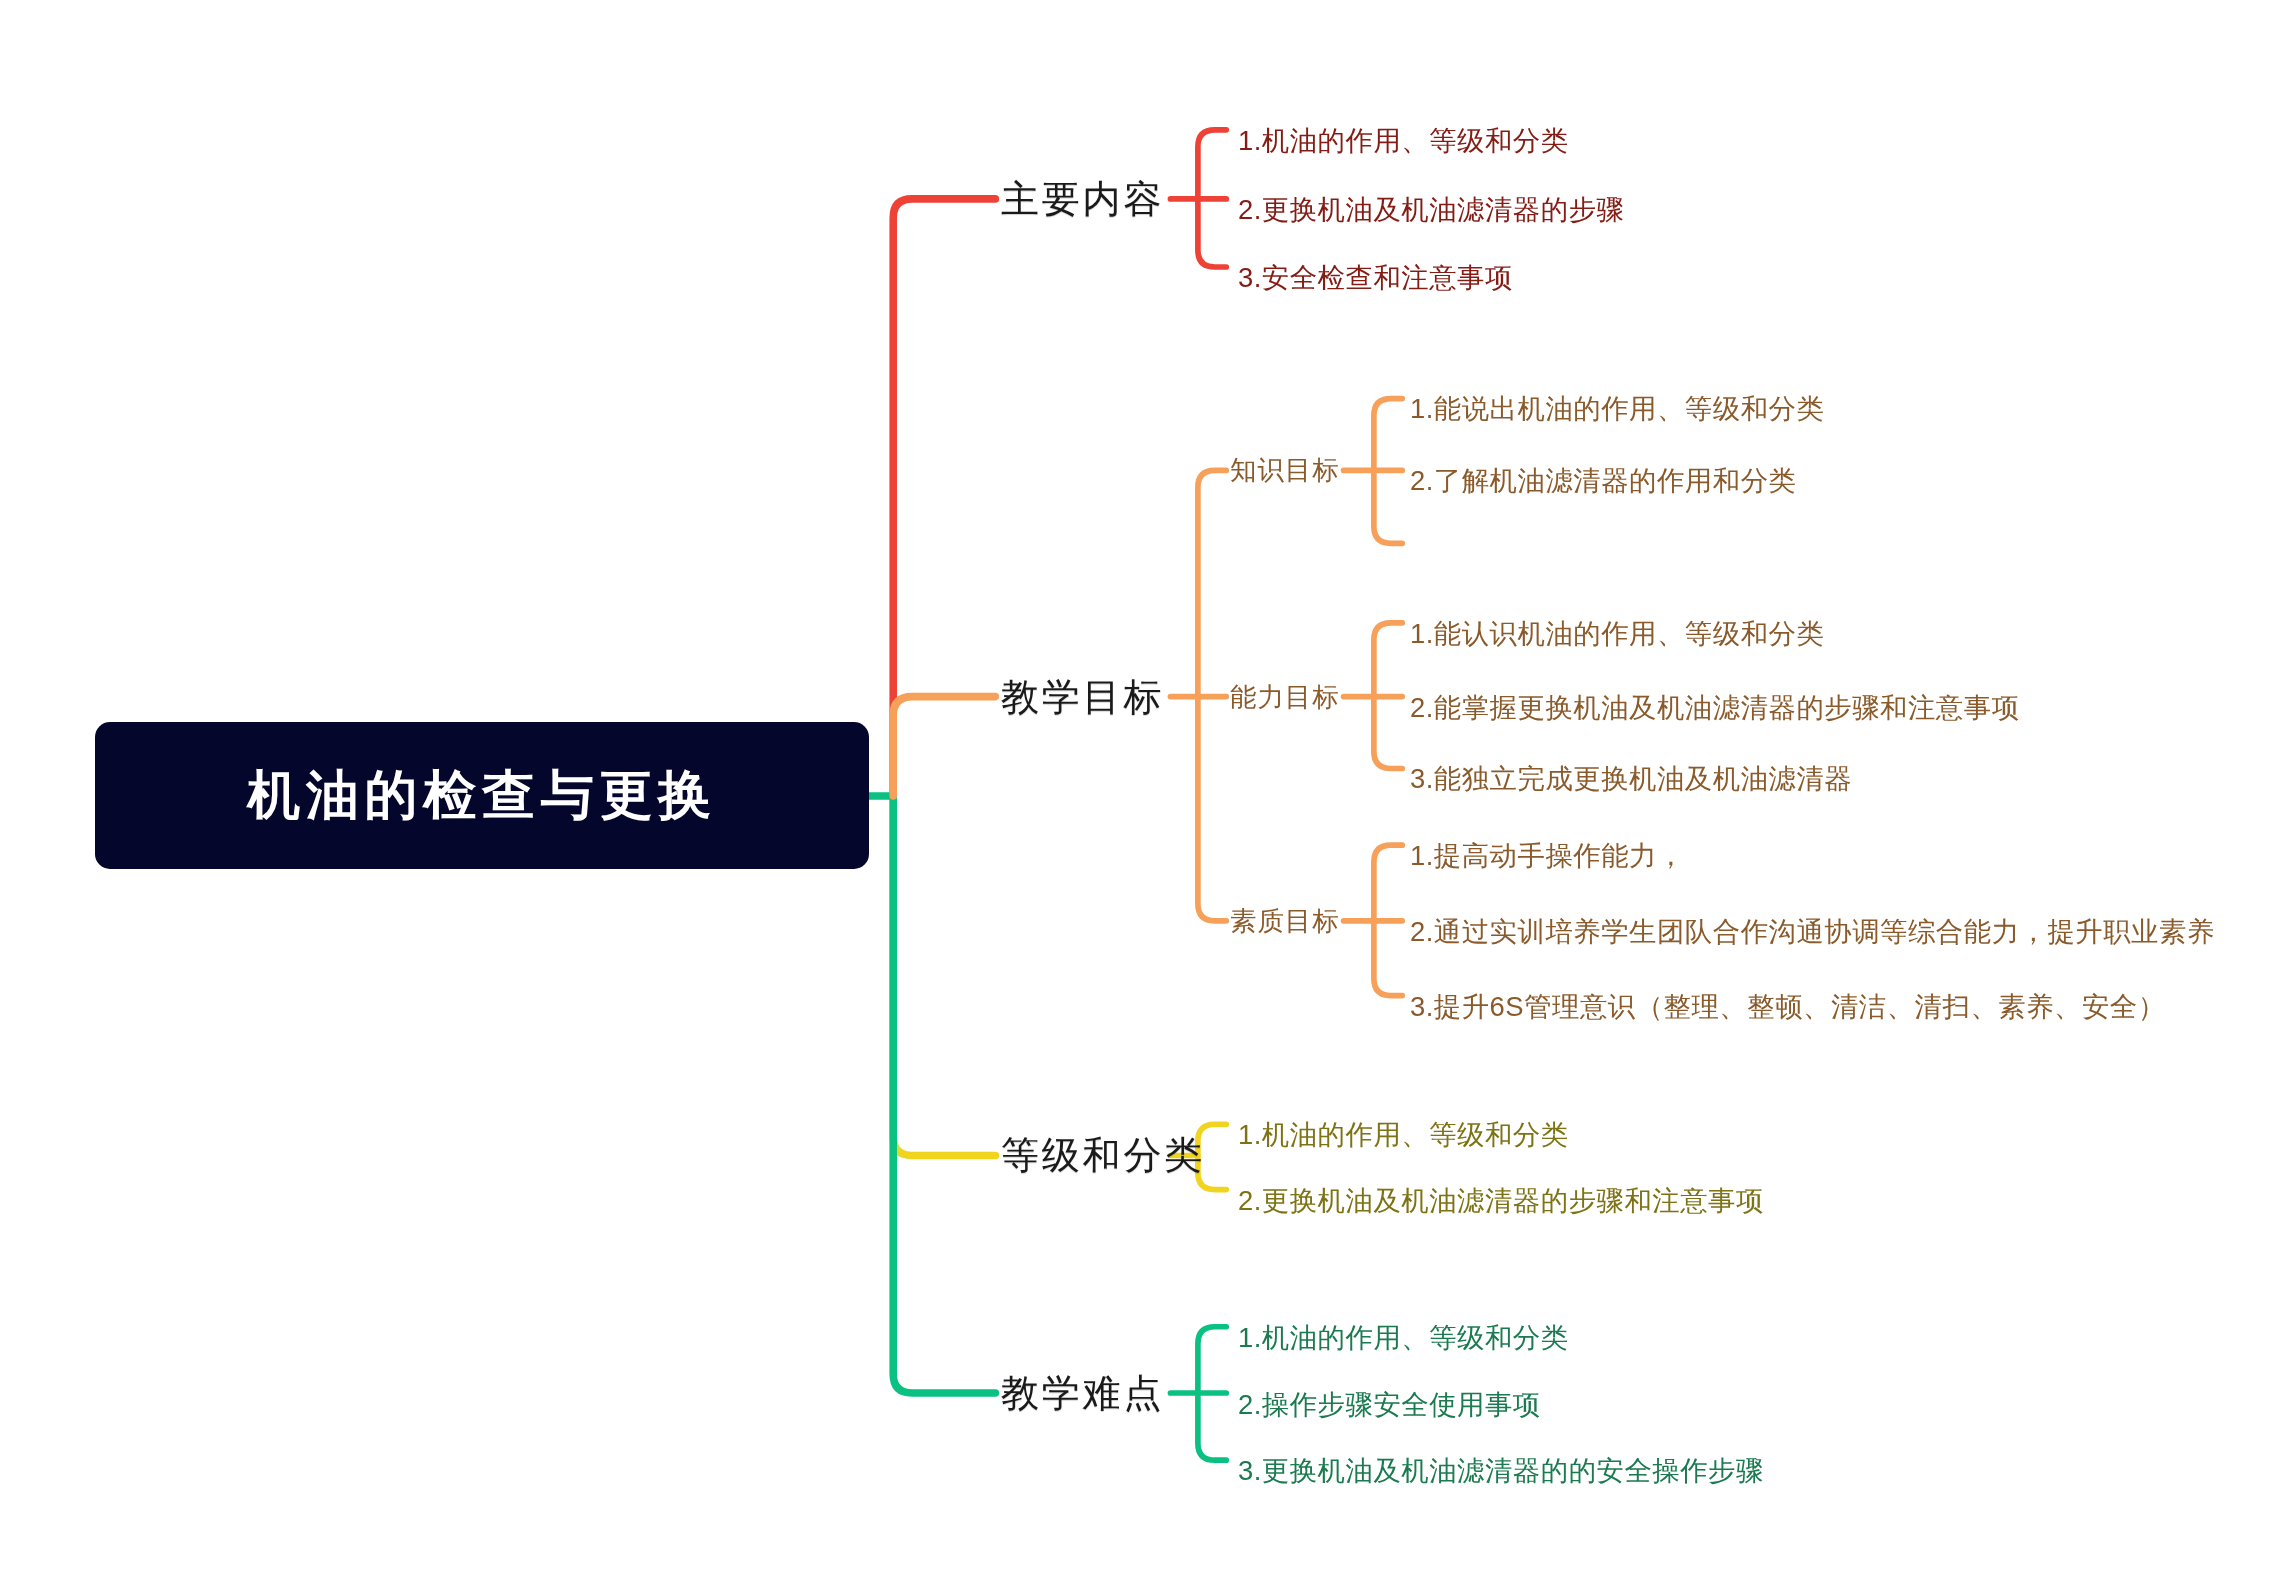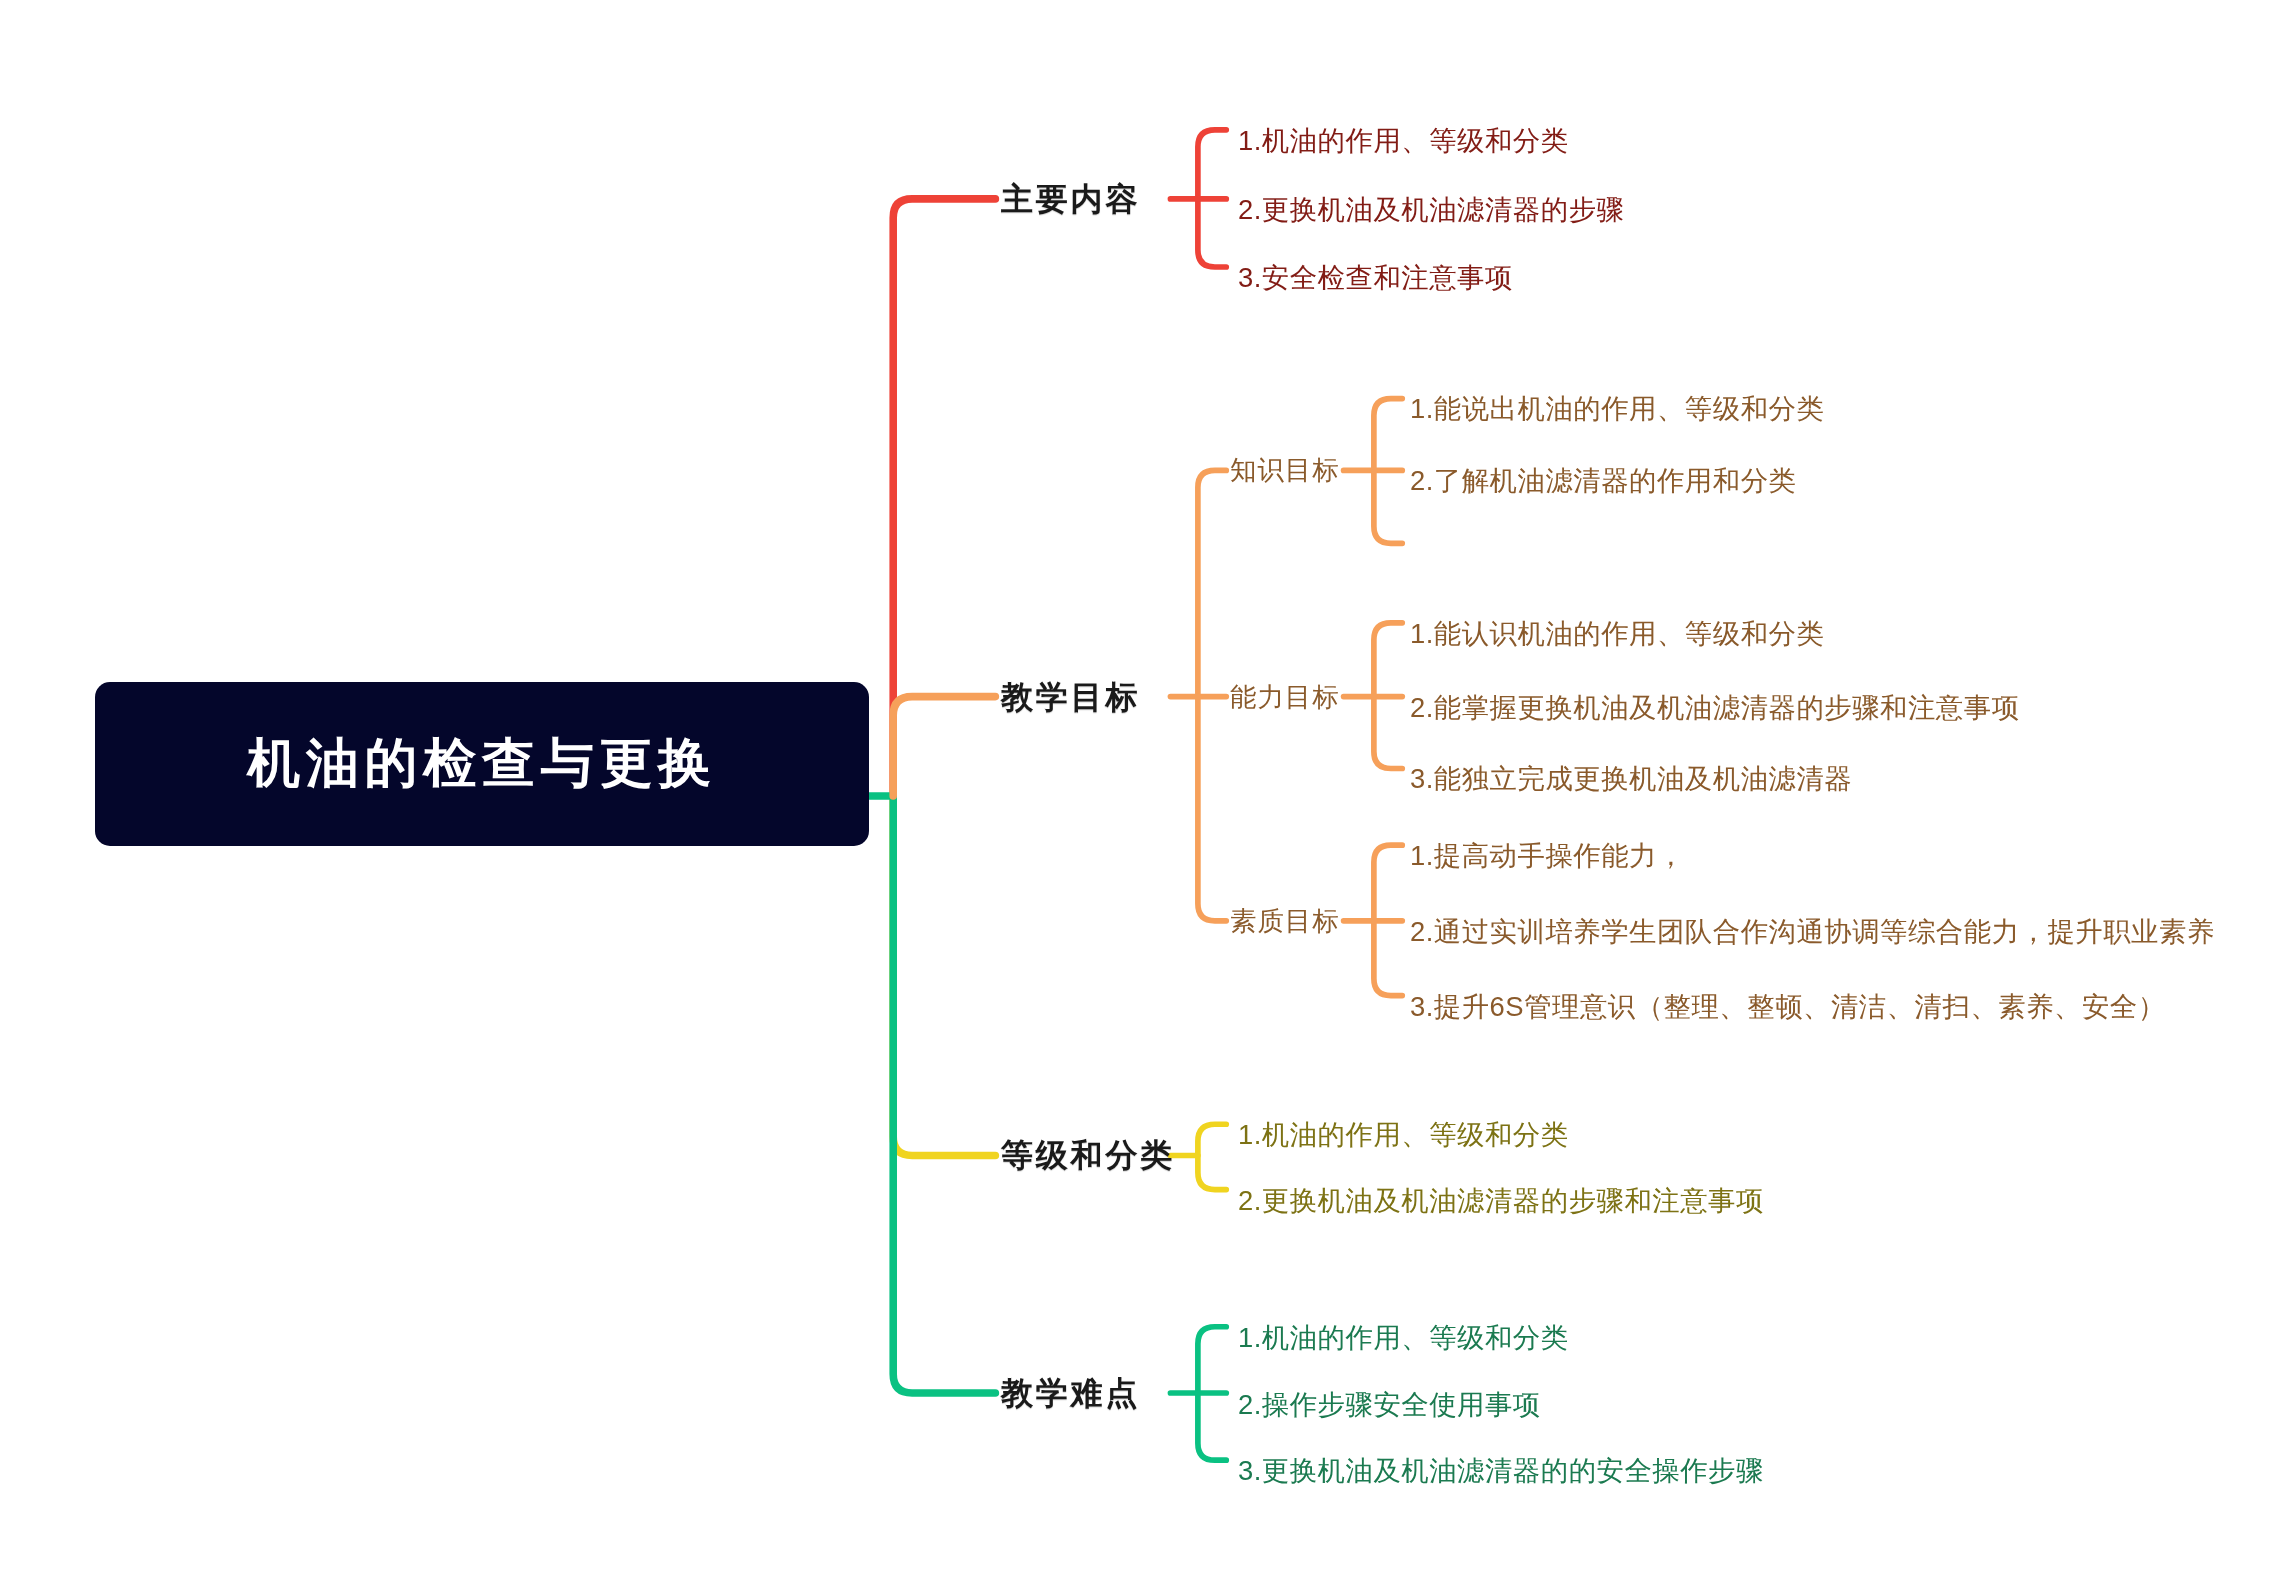--- a/index.html
+++ b/index.html
@@ -27,43 +27,43 @@
   }
   .w-main   { stroke-width: 8px; }
   .w-sub    { stroke-width: 6px; }
   .s-red    { stroke: var(--branch-red); }
   .s-orange { stroke: var(--branch-orange); }
   .s-yellow { stroke: var(--branch-yellow); }
   .s-green  { stroke: var(--branch-green); }
 
   .root-node {
     position: absolute;
-    left: 95px; top: 682px;
-    width: 774px; height: 164px;
+    left: 95px; top: 722px;
+    width: 774px; height: 147px;
     background: var(--root-bg);
     border-radius: 15px;
     display: flex;
     align-items: center;
     justify-content: center;
     color: var(--root-text);
     font-size: 53px;
     font-weight: bold;
     letter-spacing: 5.7px;
     white-space: nowrap;
   }
   .node {
     position: absolute;
     transform: translateY(-50%);
     white-space: nowrap;
     line-height: 1;
   }
   .lvl1 {
     left: 1001px;
-    font-size: 32px;
-    font-weight: bold;
+    font-size: 38px;
+    font-weight: normal;
     color: var(--label-text);
     letter-spacing: 2.8px;
     text-shadow: 0 0.9px 0.9px rgba(0,0,0,0.18);
   }
   .lvl2 {
     left: 1230px;
     font-size: 26.5px;
     color: var(--leaf-brown);
     letter-spacing: 0.9px;
   }

